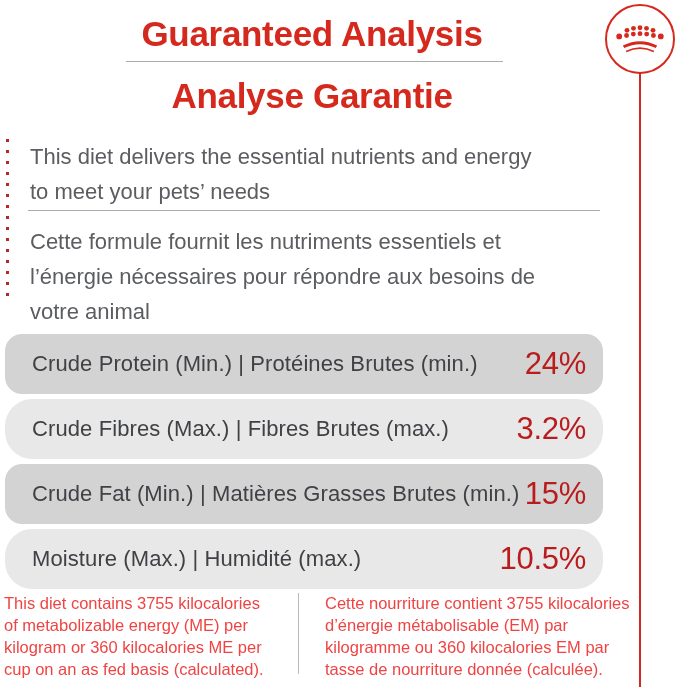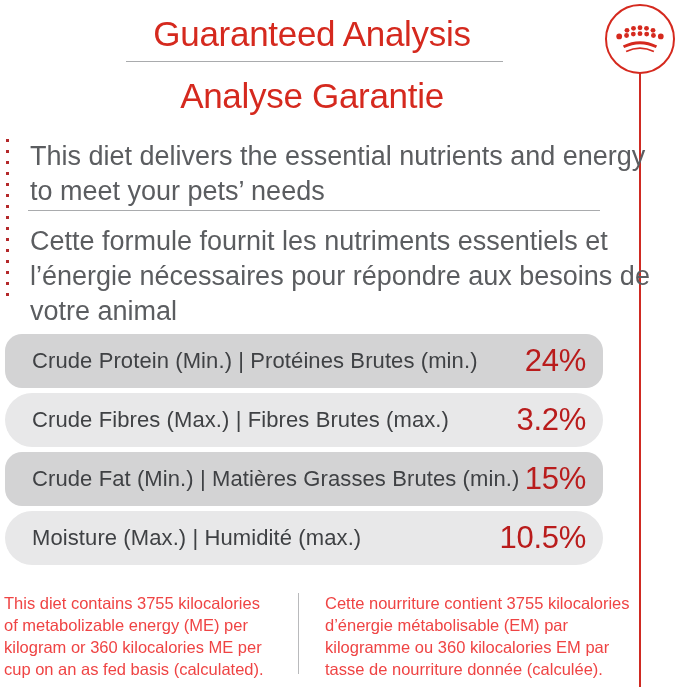--- a/index.html
+++ b/index.html
@@ -14,21 +14,21 @@
 
   
   .titles {
     left: 18px; top: 10px; width: 588px;
     text-align: center;
   }
   .title {
     margin: 0;
     color: #d5291e;
     font-size: 35px;
-    font-weight: normal;
+    font-weight: bold;
     letter-spacing: -0.3px;
     line-height: 48px;
   }
   .title-rule {
     left: 126px; top: 61px;
     width: 377px; height: 1px;
     background: #a9abad;
   }
 
   
@@ -47,39 +47,39 @@
 
   
   .dotted-line {
     left: 6px; top: 139px;
     width: 3px; height: 161px;
     background: repeating-linear-gradient(
       to bottom, #b4282a 0px, #b4282a 3px, transparent 3px, transparent 11px);
   }
   .intro {
     color: #5b5d60;
-    font-size: 27px;
+    font-size: 22px;
     line-height: 35px;
     white-space: nowrap;
   }
   .intro-en { left: 30px; top: 139px; }
   .intro-rule {
     left: 28px; top: 210px;
     width: 572px; height: 1px;
     background: #a9abad;
   }
   .intro-fr { left: 30px; top: 224px; }
 
   
   .bars {
     left: 5px; top: 334px; width: 598px;
     display: flex; flex-direction: column; gap: 5px;
   }
   .bar {
-    height: 54px;
+    height: 60px;
     border-radius: 17px;
     display: flex; align-items: center;
     padding: 0 17px 0 27px;
     box-sizing: border-box;
   }
   .bar.dark  { background: #d3d3d4; }
   .bar.light { background: #e8e8e9; border-radius: 27px; }
   .bar-label {
     flex: 1;
     color: #3f4144;

